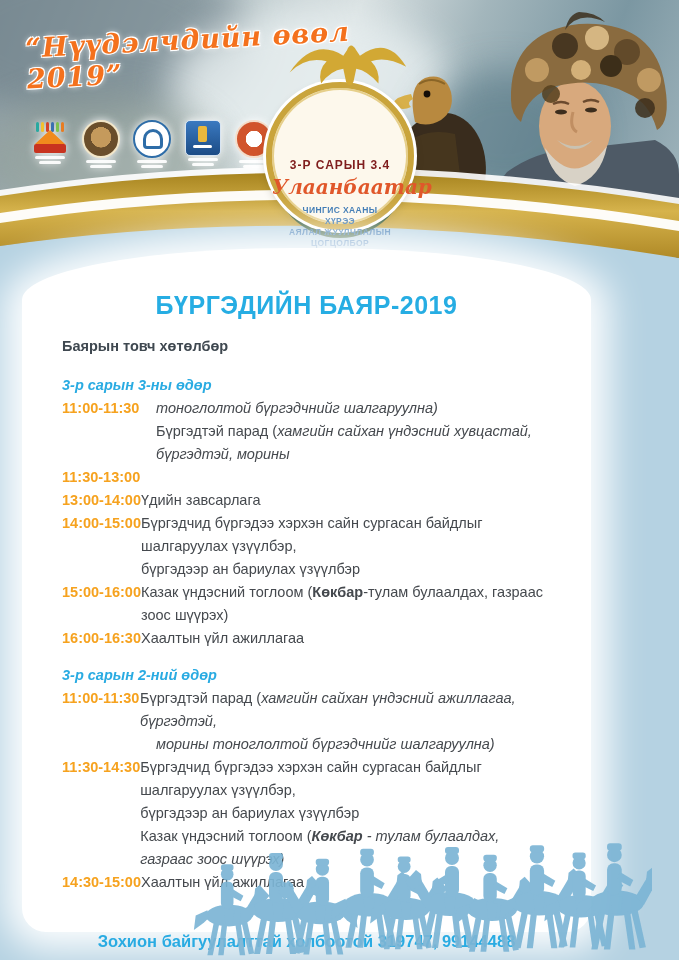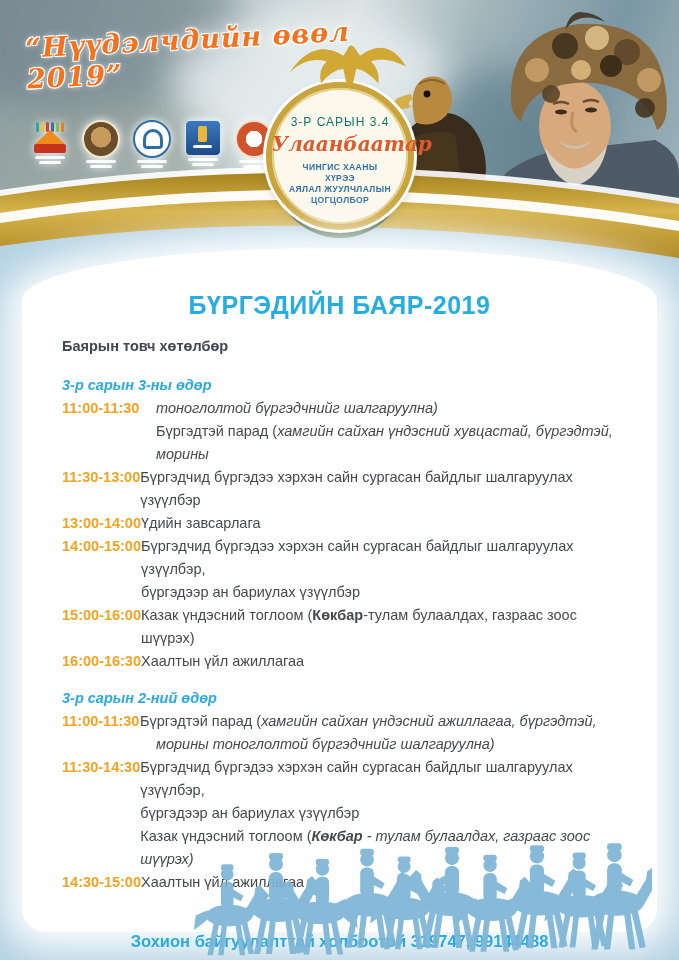--- a/index.html
+++ b/index.html
@@ -45,28 +45,28 @@
 
   
   .ribbon{position:absolute;left:0;top:0;width:679px;height:300px;pointer-events:none;}
 
   
   .badge-green{position:absolute;left:272px;top:96px;width:136px;height:142px;border-radius:50%;background:#2e5b37;}
   .badge{position:absolute;left:266px;top:82px;width:148px;height:148px;border-radius:50%;
          background:#fdf8ec;border:6px solid #c9a43c;
          box-shadow:0 0 0 3px #fff,inset 0 0 0 2px #e6cf8a,0 4px 10px rgba(60,50,10,.25);
          text-align:center;box-sizing:border-box;padding-top:27px;}
-  .badge .dates{font-size:12px;font-weight:normal;color:#0f766e;letter-spacing:1px;}
+  .badge .dates{font-size:12px;font-weight:bold;color:#7f1d1d;letter-spacing:1px;margin-top:43px;}
   .badge .city{font-family:"DejaVu Serif",serif;font-style:italic;font-weight:bold;
                font-size:20px;color:#e0572a;margin-top:3px;text-align:right;}
   .badge .venue{margin-top:6px;font-size:8.5px;font-weight:bold;color:#2e6fae;line-height:11px;letter-spacing:.4px;}
   .gold-eagle{position:absolute;left:278px;top:28px;width:138px;height:74px;}
 
   
-  .card{position:absolute;left:22px;top:248px;width:635px;height:684px;background:#fff;
+  .card{position:absolute;left:22px;top:248px;width:569px;height:684px;background:#fff;
         border-radius:48% 48% 24px 24px / 52px 52px 24px 24px;
         box-shadow:0 0 36px 18px rgba(255,255,255,.95);}
   .card-inner{padding:46px 40px 0 40px;color:#45494e;font-size:14.5px;line-height:23px;}
   .title{text-align:center;font-size:25px;font-weight:bold;color:#26ade3;letter-spacing:.5px;margin:0 0 18px 0;}
   .subtitle{font-weight:bold;color:#3f4850;margin-bottom:16px;}
   .day-heading{font-weight:bold;color:#29abe2;margin-top:14px;font-style:italic;}
   .row{display:flex;align-items:flex-start;}
   .time{flex:0 0 78px;font-weight:bold;color:#f6a21e;white-space:nowrap;}
   .desc{flex:1;}
   .line.ind{padding-left:16px;}
@@ -212,23 +212,20 @@
             <div class="day-heading">3-р сарын 3-ны өдөр</div>
             <div class="row">
               <span class="time">11:00-11:30</span>
               <div class="desc">
                 <div class="line ind"><span class="s-i">тоноглолтой бүргэдчнийг шалгаруулна)</span></div>
                 <div class="line ind"><span>Бүргэдтэй парад (</span><span class="s-i">хамгийн сайхан үндэсний хувцастай, бүргэдтэй, морины</span></div>
               </div>
             </div>
             <div class="row">
               <span class="time">11:30-13:00</span>
-              <div class="desc">
-                <div class="line"><span>Бүргэдчид бүргэдээ хэрхэн сайн сургасан байдлыг шалгаруулах үзүүлбэр</span></div>
-              </div>
             </div>
             <div class="row">
               <span class="time">13:00-14:00</span>
               <div class="desc">
                 <div class="line"><span>Үдийн завсарлага</span></div>
               </div>
             </div>
             <div class="row">
               <span class="time">14:00-15:00</span>
               <div class="desc">

